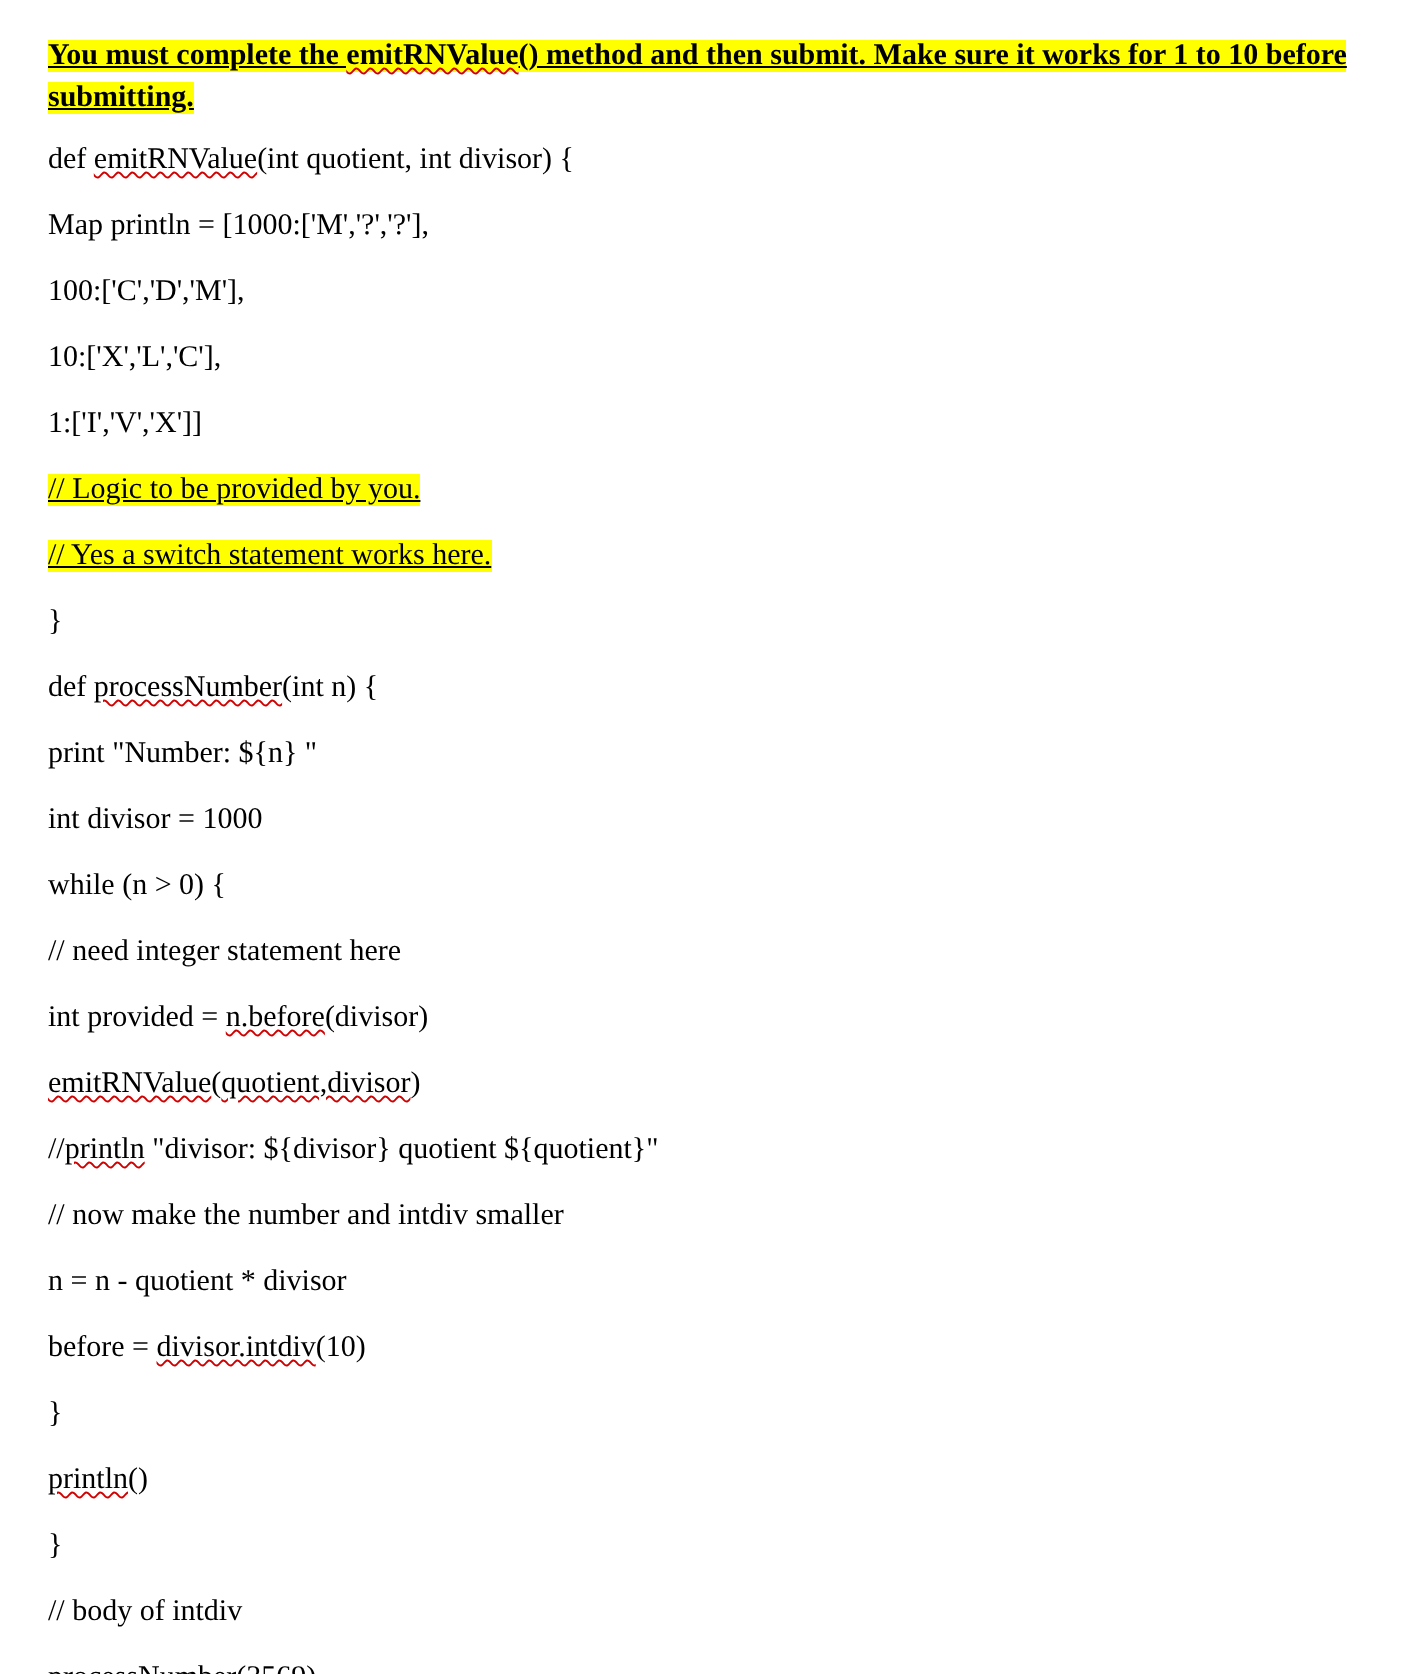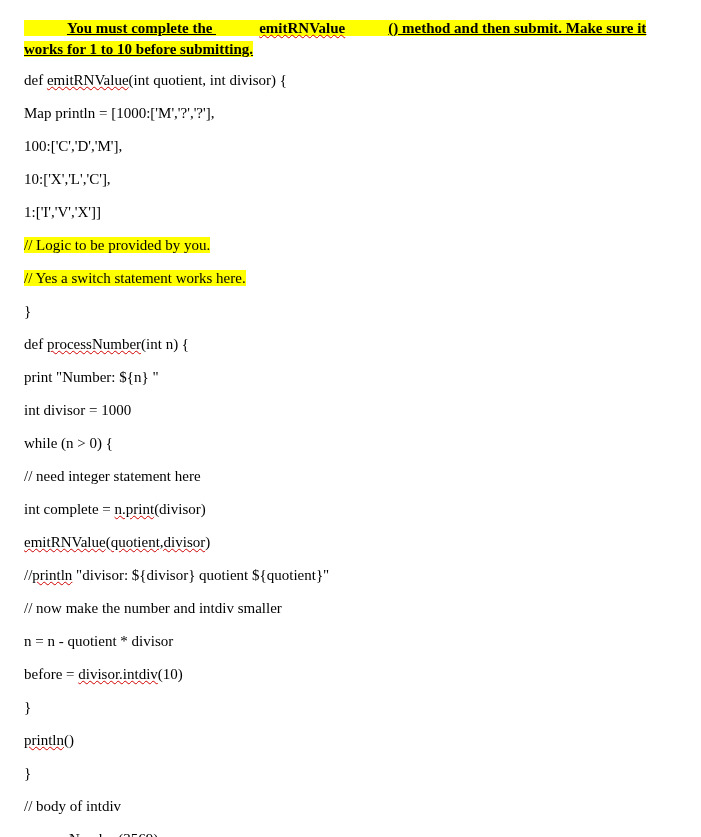--- a/index.html
+++ b/index.html
@@ -8,23 +8,24 @@
     font-family: "Times New Roman", Times, serif;
     font-size: 15px;
     color: #000;
     background: #fff;
     width: 701px;
     box-sizing: border-box;
     line-height: 1.4;
   }
   .hl {
     background: #ffff00;
+    text-decoration: underline;
   }
   .bold { font-weight: bold; }
-  .ul { text-decoration: underline; padding-left: 43px; }
+  .ul { text-decoration: underline; }
   .squiggle {
     text-decoration: underline;
     text-decoration-style: wavy;
     text-decoration-color: #d00000;
     text-decoration-thickness: 1px;
   }
   .para {
     margin: 0 0 12px 0;
   }
   .instr {
@@ -55,21 +56,21 @@
 <p class="para">
   <span>def </span><span class="squiggle">processNumber</span><span>(int n) {</span>
 </p>
 
 <p class="para">print "Number: ${n} "</p>
 <p class="para">int divisor = 1000</p>
 <p class="para">while (n &gt; 0) {</p>
 <p class="para">// need integer statement here</p>
 
 <p class="para">
-  <span>int complete = </span><span class="squiggle">n.print</span><span>(divisor)</span>
+  <span>int provided = </span><span class="squiggle">n.before</span><span>(divisor)</span>
 </p>
 
 <p class="para">
   <span class="squiggle">emitRNValue</span><span>(</span><span class="squiggle">quotient,divisor</span><span>)</span>
 </p>
 
 <p class="para">
   <span>//</span><span class="squiggle">println</span><span> "divisor: ${divisor} quotient ${quotient}"</span>
 </p>
 

